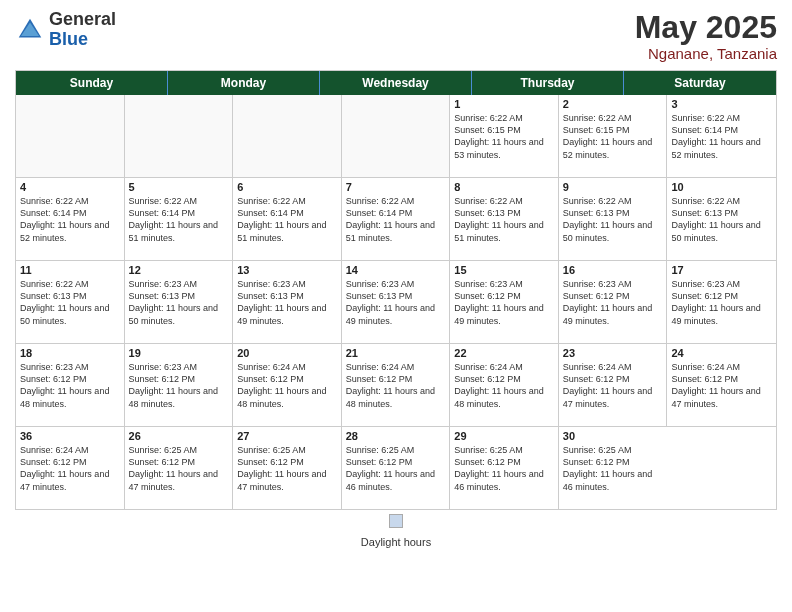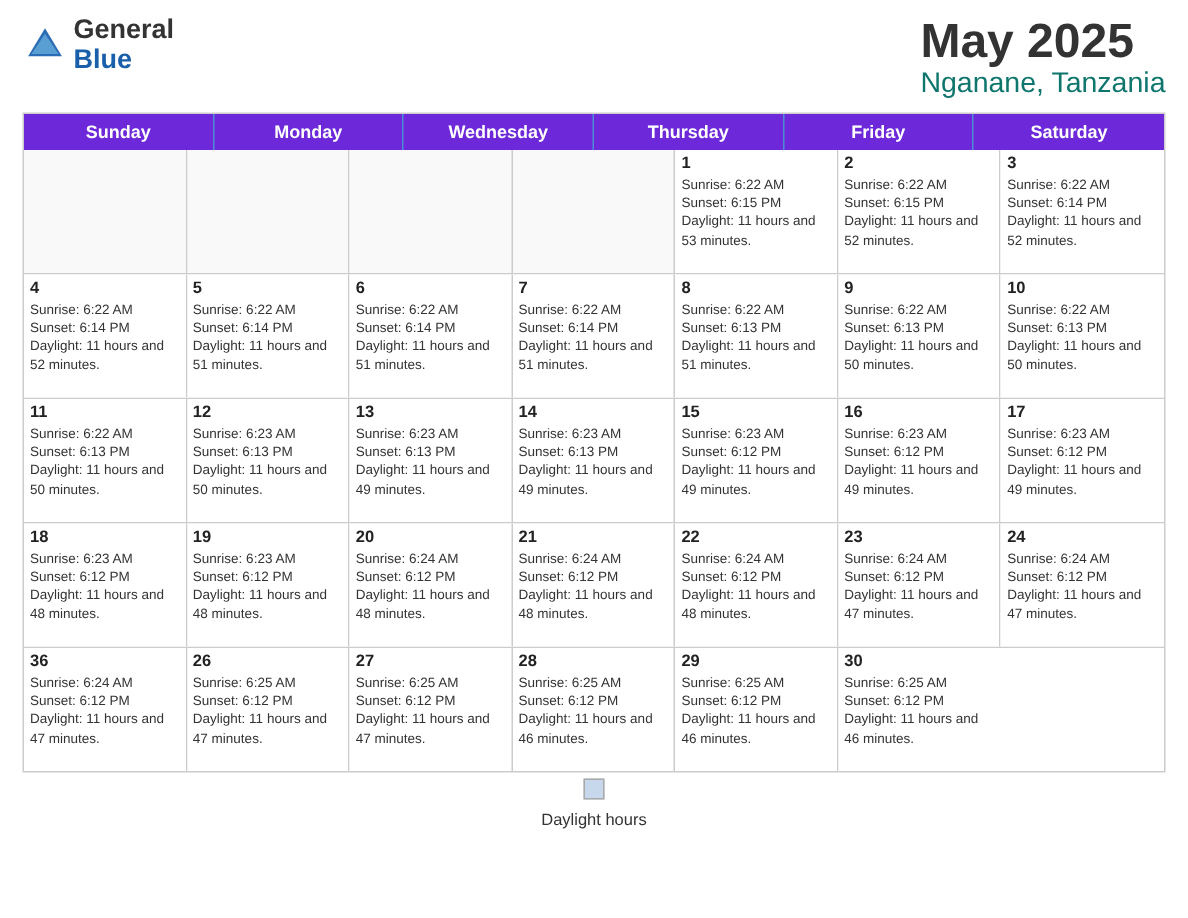--- a/index.html
+++ b/index.html
@@ -33,39 +33,40 @@
       font-weight: bold;
       line-height: 1.1;
     }
     .logo-general { color: #333; }
     .logo-blue { color: #1a5faa; }
     .logo-icon {
       width: 30px;
       height: 30px;
     }
     .title-block {
+      text-align: right;
     }
     .month-year {
       font-size: 32px;
       font-weight: bold;
       color: #333;
       line-height: 1.1;
     }
     .location {
-      font-size: 19px;
-      color: #0f766e;
+      font-size: 15px;
+      color: #7f1d1d;
     }
     .calendar {
       flex: 1;
       border: 1px solid #ccc;
     }
     .day-headers {
       display: grid;
-      grid-template-columns: repeat(6, 1fr);
-      background: #6d28d9;
+      grid-template-columns: repeat(5, 1fr);
+      background: #14532d;
     }
     .day-header {
       color: #fff;
       text-align: center;
       font-size: 12px;
       font-weight: bold;
       padding: 5px 2px;
       border-right: 1px solid #4a8dd5;
     }
     .day-header:last-child { border-right: none; }
@@ -140,21 +141,20 @@
     </div>
   </div>
 
   <div class="calendar">
     <div class="day-headers">
 
     <div class="day-header">Sunday</div>
         <div class="day-header">Monday</div>
         <div class="day-header">Wednesday</div>
         <div class="day-header">Thursday</div>
-        <div class="day-header">Friday</div>
         <div class="day-header">Saturday</div>
       </div>
     <div class="calendar-body">
 
     <div class="week-row">
           <div class="day-cell empty"></div>
           <div class="day-cell empty"></div>
           <div class="day-cell empty"></div>
           <div class="day-cell empty"></div>
           <div class="day-cell">

